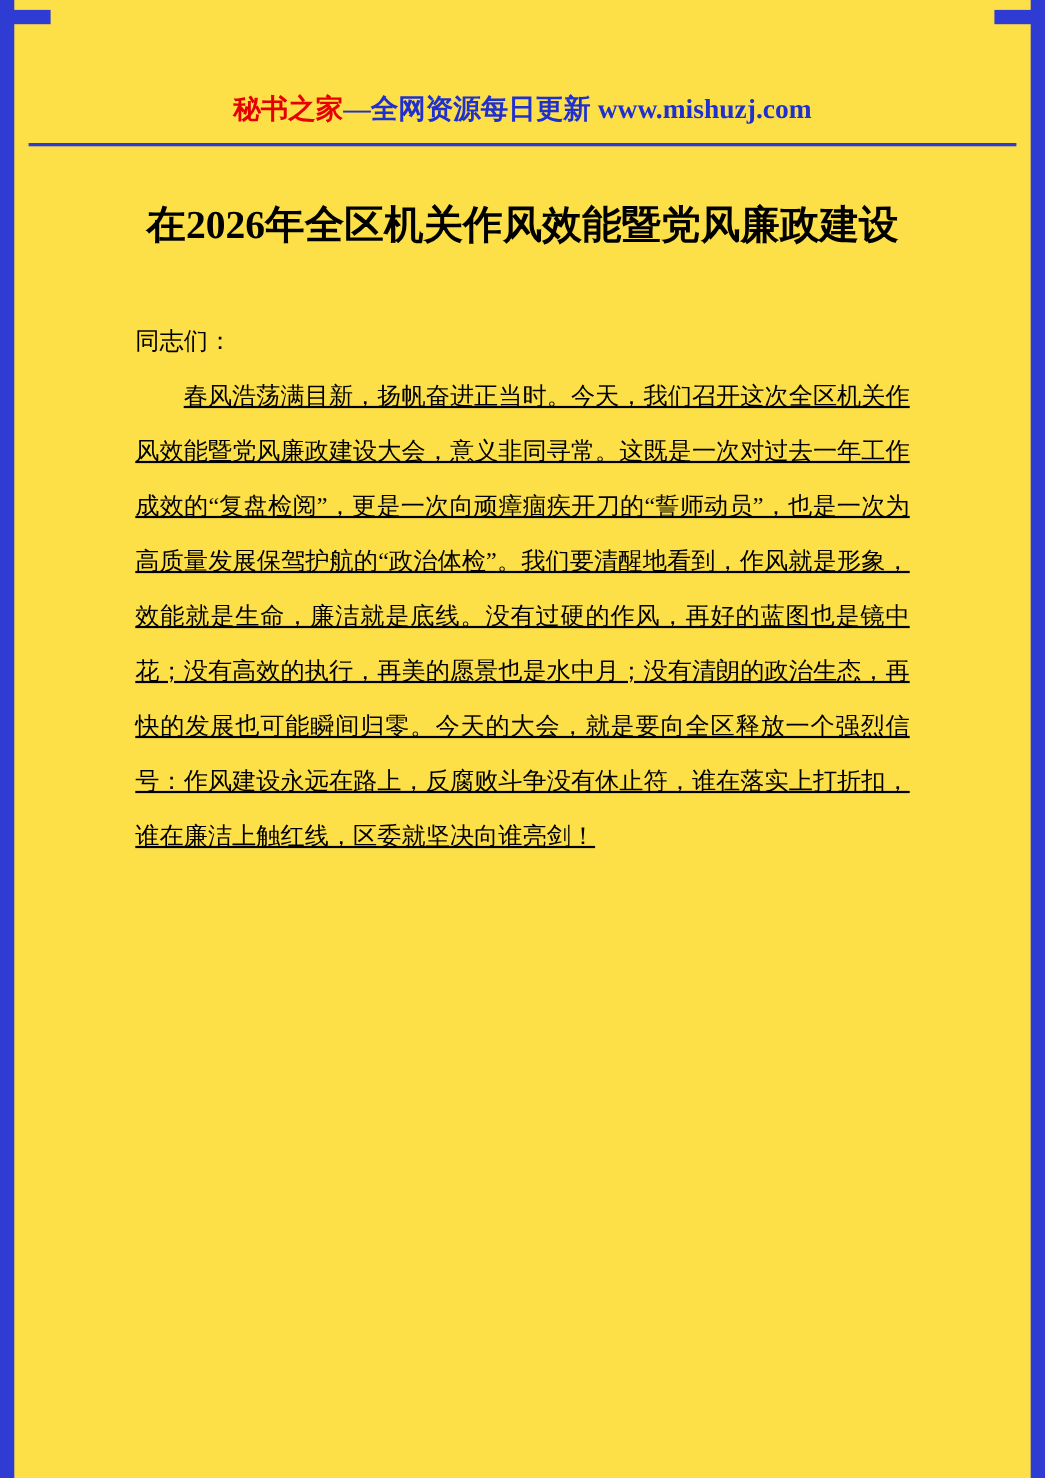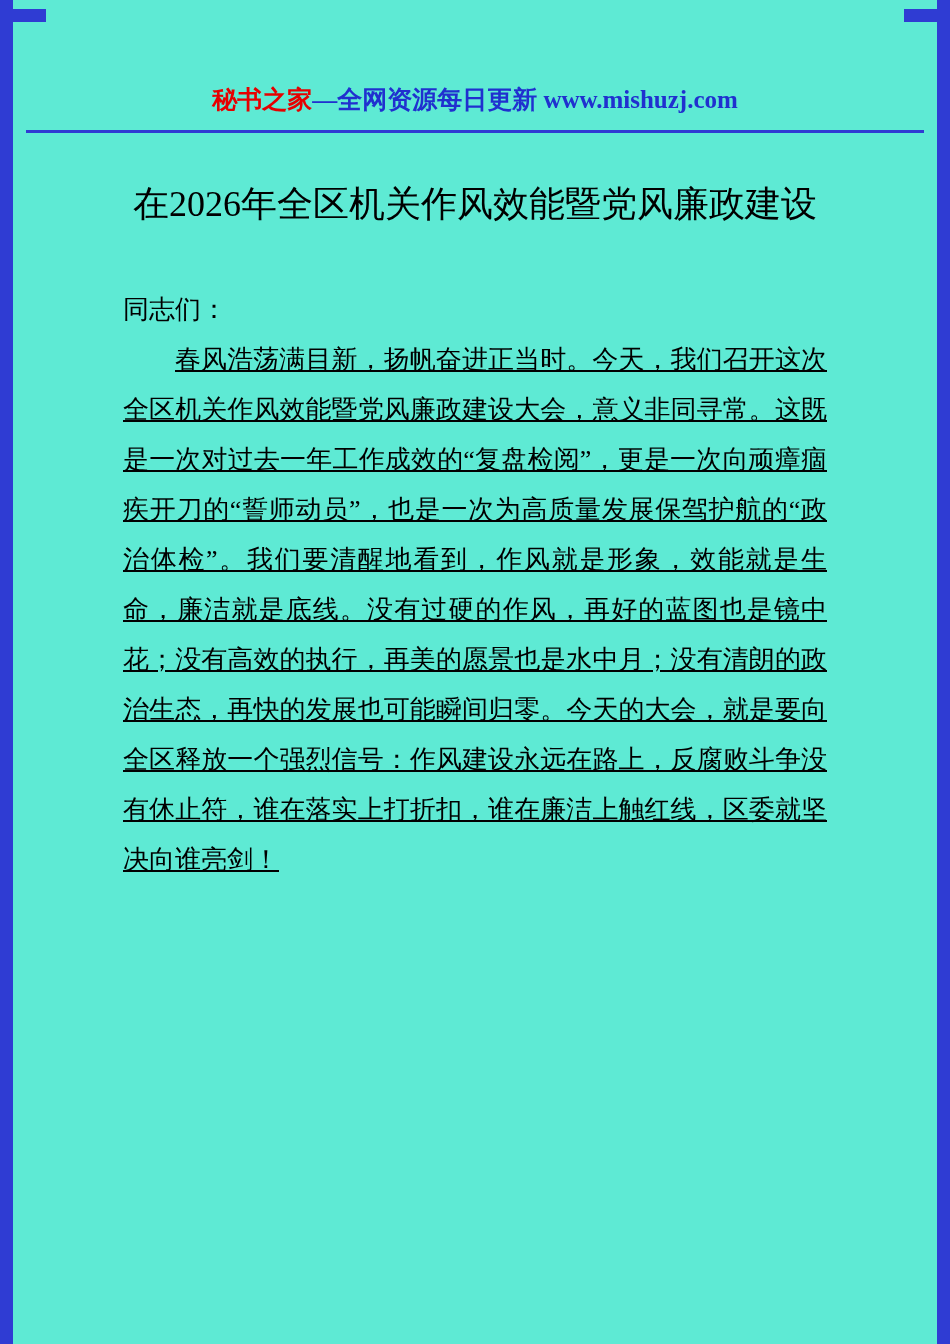--- a/index.html
+++ b/index.html
@@ -8,21 +8,21 @@
     --link-blue: #2030cf;
     --text-black: #000000;
   }
   * { box-sizing: border-box; }
   html, body { margin: 0; padding: 0; background: #ffffff; }
   .page {
     position: relative;
     width: 950px;
     height: 1344px;
     margin: 0 auto;
-    background: #5eead4;
+    background: #fde047;
     overflow: hidden;
     font-family: "Liberation Serif", "DejaVu Serif", serif;
     color: var(--text-black);
   }
   
   .border-left, .border-right {
     position: absolute;
     top: 0;
     width: 13px;
     height: 100%;
@@ -66,29 +66,29 @@
     height: 3px;
     background: var(--accent-blue);
   }
 
   
   .doc-title {
     margin: 46px 60px 0 60px;
     text-align: center;
     font-size: 36px;
     line-height: 50px;
-    font-weight: normal;
+    font-weight: bold;
     color: var(--text-black);
   }
 
   
   .doc-body {
     width: 704px;
     margin: 56px auto 0 auto;
-    font-size: 26px;
+    font-size: 22px;
     line-height: 50px;
     text-align: justify;
     color: var(--text-black);
   }
   .doc-body p { margin: 0; }
   .para.body    { text-indent: 2em; text-decoration: underline; }
   .para.heading { text-indent: 2em; font-weight: bold; }
   .para.salutation { text-indent: 0; }
 </style>
 </head>

